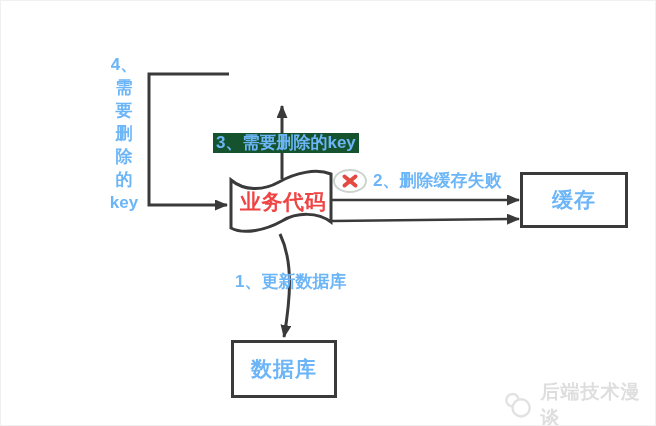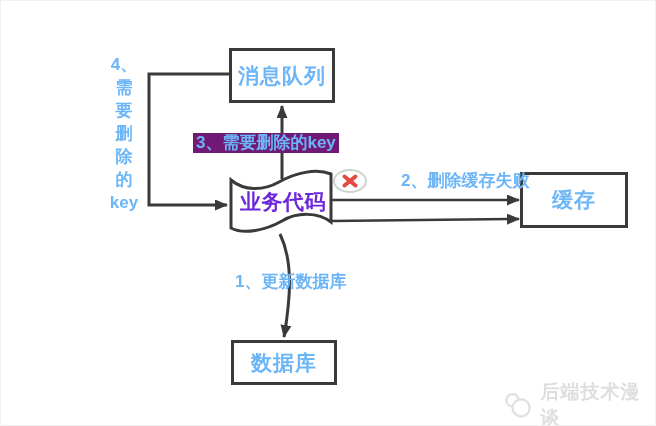--- a/index.html
+++ b/index.html
@@ -17,32 +17,32 @@
     position:absolute;
     box-sizing:border-box;
     background:#fff;
     border:3px solid #3a3a3a;
     display:flex;align-items:center;justify-content:center;
     color:#6cb5f7;font-weight:bold;font-size:21px;
     letter-spacing:1px;
   }
   .node-mq{left:228px;top:47px;width:106px;height:55px;}
   .node-cache{left:519px;top:171px;width:108px;height:56px;}
-  .node-db{left:230px;top:339px;width:106px;height:45px;}
+  .node-db{left:230px;top:339px;width:106px;height:58px;}
   .tape-label{
     position:absolute;left:236px;top:187px;width:92px;
-    text-align:center;color:#6d28d9;font-weight:bold;font-size:21px;
+    text-align:center;color:#ef4444;font-weight:bold;font-size:21px;
     letter-spacing:0.5px;
   }
   .edge-label{
     position:absolute;white-space:nowrap;
     color:#6cb5f7;font-weight:bold;font-size:17px;line-height:18px;
   }
-  .edge-label-3{left:192px;top:132px;background:#701a75;padding:1px 3px;}
-  .edge-label-2{left:372px;top:171px;margin-left:28px;}
+  .edge-label-3{left:212px;top:132px;background:#14532d;padding:1px 3px;}
+  .edge-label-2{left:372px;top:171px;}
   .edge-label-5{left:353px;top:231px;}
   .edge-label-1{left:234px;top:272px;text-align:right;}
   .v-label{
     position:absolute;left:101px;top:52px;width:44px;
     text-align:center;color:#6cb5f7;font-weight:bold;
     font-size:17px;line-height:23px;
   }
   .watermark{
     position:absolute;left:502px;top:378px;
     display:flex;align-items:center;gap:7px;
@@ -78,23 +78,20 @@
              C 317,211 296,211 281,220
              C 265,229 243,234 230,227 Z" fill="#ffffff" stroke="#3a3a3a" stroke-width="3"></path>
 
     <g>
       <ellipse cx="349" cy="180" rx="16" ry="11" fill="#ffffff" stroke="#cbd5ce" stroke-width="2"></ellipse>
       <line x1="343.5" y1="175.5" x2="354.5" y2="184.5" stroke="#e24a42" stroke-width="4" stroke-linecap="round"></line>
       <line x1="354.5" y1="175.5" x2="343.5" y2="184.5" stroke="#e24a42" stroke-width="4" stroke-linecap="round"></line>
     </g>
   </svg>
 
-  <div class="node node-mq">
-    <span>消息队列</span>
-  </div>
 
   <div class="node node-cache">
     <span>缓存</span>
   </div>
 
   <div class="node node-db">
     <span>数据库</span>
   </div>
 
   <div class="tape-label">业务代码</div>

